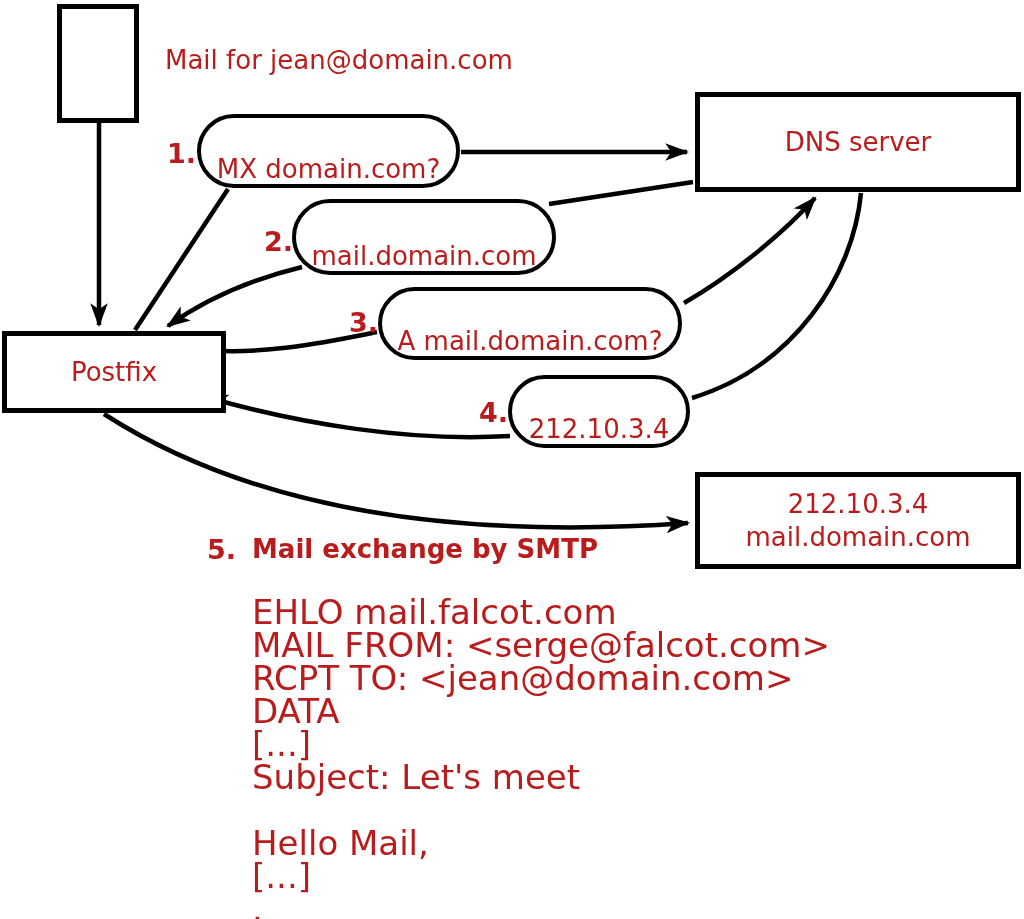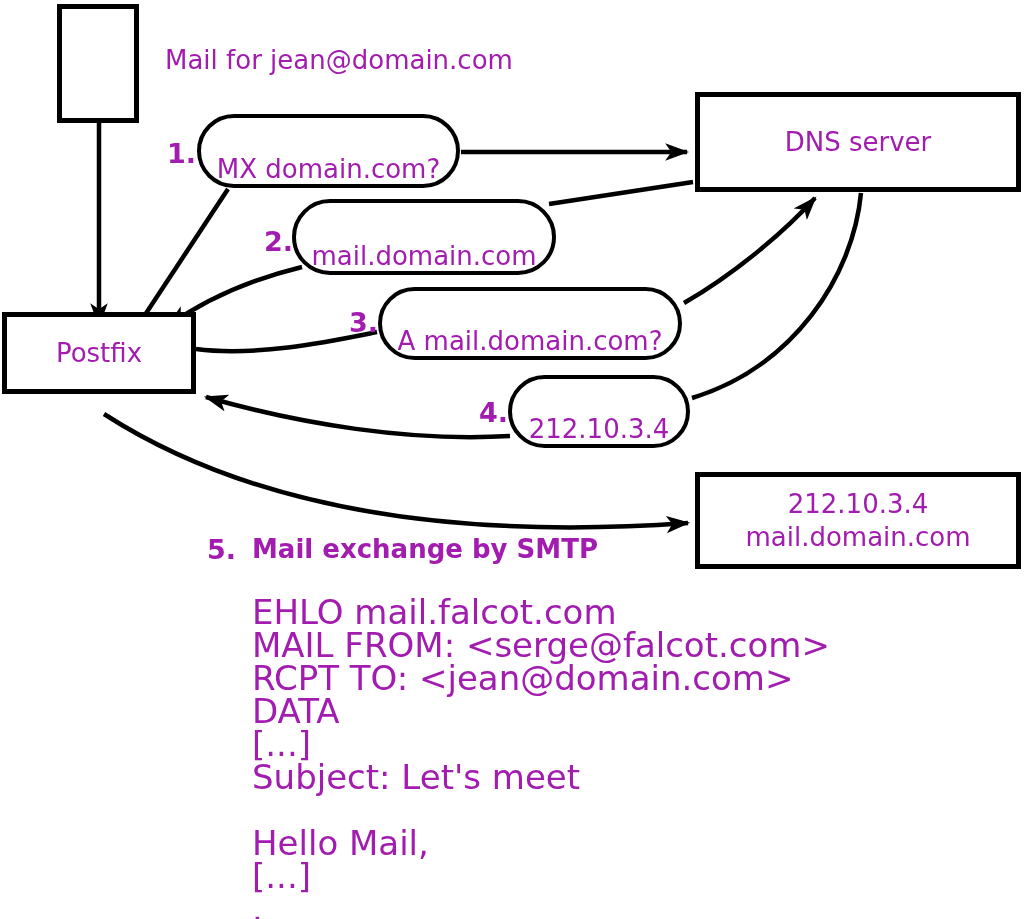--- a/index.html
+++ b/index.html
@@ -1,20 +1,20 @@
 <!DOCTYPE html>
 <html><head>
 <meta charset="utf-8">
 <style>
   html,body { margin:0; padding:0; background:#ffffff; }
   #stage {
     position:relative; width:1024px; height:919px;
     background:#ffffff; overflow:hidden;
     font-family:"DejaVu Sans","Liberation Sans",sans-serif;
-    color:#a21caf;
+    color:#b91c1c;
   }
   #arrows { position:absolute; left:0; top:0; z-index:1; }
   .box {
     position:absolute; box-sizing:border-box; background:#fff;
     border:5px solid #000; display:flex; align-items:center;
     justify-content:center; text-align:center; font-size:26px; z-index:2;
   }
   .pill {
     position:absolute; box-sizing:border-box; background:#fff;
     border:4px solid #000; border-radius:40px; display:flex;
@@ -60,21 +60,21 @@
   </svg>
 
   <div class="box" style="left:57px; top:4px; width:82px; height:119px;"></div>
 
   <div class="floatlabel" style="left:165px; top:60px;">Mail for jean@domain.com</div>
 
   <div class="box" style="left:695px; top:92px; width:326px; height:100px;">
     <span>DNS server</span>
   </div>
 
-  <div class="box" style="left:2px; top:312px; width:194px; height:82px;">
+  <div class="box" style="left:2px; top:331px; width:224px; height:82px;">
     <span>Postfix</span>
   </div>
 
   <div class="box twoline" style="left:695px; top:472px; width:326px; height:97px;">
     <span>212.10.3.4</span>
     <span>mail.domain.com</span>
   </div>
 
   <div class="num" style="right:828px; top:153px;">1.</div>
   <div class="pill" style="left:197px; top:114px; width:263px; height:74px;">

